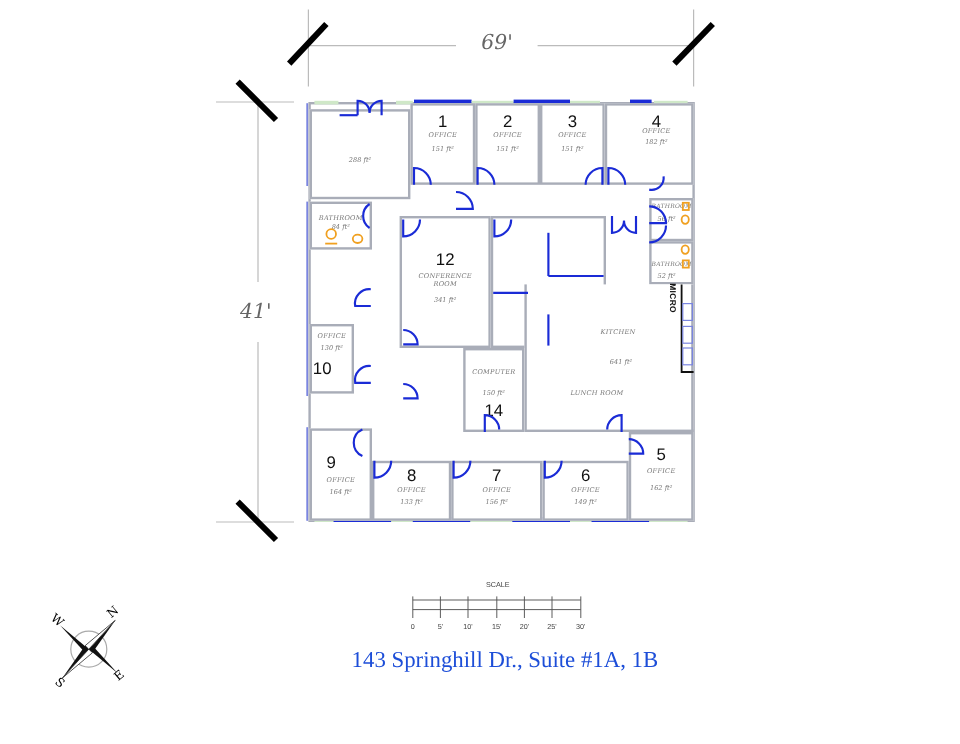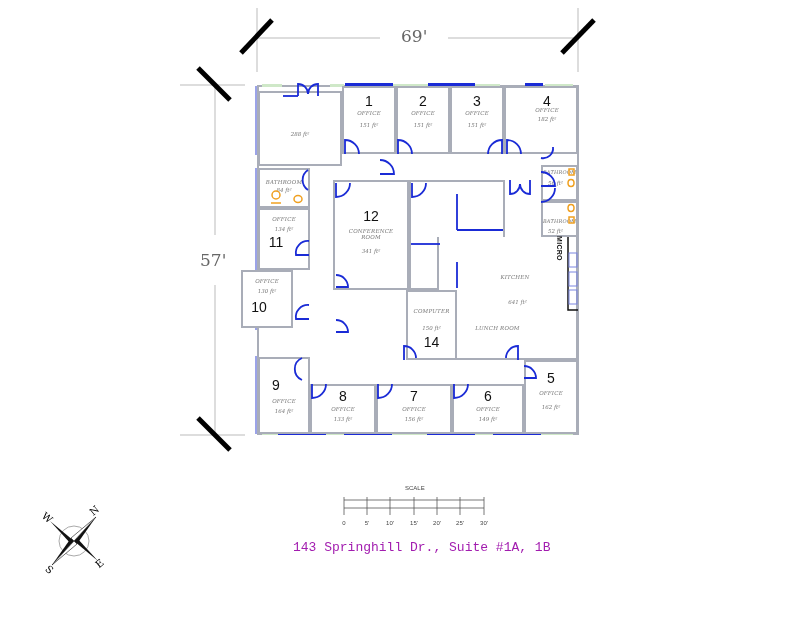--- a/index.html
+++ b/index.html
@@ -3,22 +3,22 @@
 <meta charset="utf-8">
 <style>
   html,body{margin:0;padding:0;background:#ffffff;}
   body{width:800px;height:620px;position:relative;overflow:hidden;font-family:"Liberation Sans",sans-serif;}
   .abs{position:absolute;}
   svg{position:absolute;left:0;top:0;}
   .room{position:absolute;border:2px solid #a9adb8;box-sizing:border-box;background:#fff;}
   .num{position:absolute;font-family:"Liberation Sans",sans-serif;font-size:14px;color:#111;text-align:center;width:100%;}
   .lbl{position:absolute;font-family:"DejaVu Serif",serif;font-style:italic;font-size:5.5px;color:#777;text-align:center;width:100%;letter-spacing:0.2px;}
   .area{position:absolute;font-family:"DejaVu Serif",serif;font-style:italic;font-size:5.5px;color:#777;text-align:center;width:100%;}
-  .dim{position:absolute;font-family:"DejaVu Serif",serif;font-size:17px;color:#666;}
-  .address{position:absolute;left:293px;top:540px;font-size:13px;color:#a21caf;font-family:Liberation Mono, monospace;}
+  .dim{position:absolute;font-family:"DejaVu Serif",serif;font-style:italic;font-size:17px;color:#666;}
+  .address{position:absolute;left:293px;top:540px;font-size:19px;color:#1d4ed8;font-family:Liberation Serif, serif;}
   .scale-title{position:absolute;left:405px;top:485px;font-size:6px;color:#444;}
   .scale-tick{position:absolute;top:520px;font-size:6px;color:#444;width:20px;text-align:center;}
 </style>
 </head>
 <body>
 
 <svg width="800" height="620">
 
   <line x1="257" y1="38" x2="380" y2="38" stroke="#bbb" stroke-width="1"></line>
   <line x1="448" y1="38" x2="578" y2="38" stroke="#bbb" stroke-width="1"></line>
@@ -29,21 +29,21 @@
 
   <line x1="215" y1="85" x2="215" y2="235" stroke="#bbb" stroke-width="1"></line>
   <line x1="215" y1="285" x2="215" y2="435" stroke="#bbb" stroke-width="1"></line>
   <line x1="180" y1="85" x2="245" y2="85" stroke="#bbb" stroke-width="1"></line>
   <line x1="180" y1="435" x2="245" y2="435" stroke="#bbb" stroke-width="1"></line>
   <line x1="198" y1="68" x2="230" y2="100" stroke="#000" stroke-width="5"></line>
   <line x1="198" y1="418" x2="230" y2="450" stroke="#000" stroke-width="5"></line>
 </svg>
 
 <div class="dim" style="left:401px;top:26px;">69'</div>
-<div class="dim" style="left:200px;top:250px;">57'</div>
+<div class="dim" style="left:200px;top:250px;">41'</div>
 
 <div class="abs" style="left:0;top:0;width:800px;height:620px;">
 
   <svg width="800" height="620">
     <rect x="258" y="86" width="320" height="348" fill="none" stroke="#a9adb8" stroke-width="2"></rect>
 
     <line x1="256" y1="86" x2="256" y2="155" stroke="#7a85e0" stroke-width="1.5"></line>
     <line x1="256" y1="168" x2="256" y2="330" stroke="#7a85e0" stroke-width="1.5"></line>
     <line x1="256" y1="356" x2="256" y2="434" stroke="#7a85e0" stroke-width="1.5"></line>
 
@@ -89,26 +89,21 @@
   <div class="room" style="left:504px;top:86px;width:74px;height:68px;">
     <div class="num" style="top:5px;left:6px;">4</div>
     <div class="lbl" style="top:19px;left:6px;">OFFICE</div>
     <div class="area" style="top:28px;left:6px;">182 ft²</div>
   </div>
 
   <div class="room" style="left:258px;top:168px;width:52px;height:40px;">
     <div class="lbl" style="top:9px;">BATHROOM</div>
     <div class="area" style="top:17px;">84 ft²</div>
   </div>
-  <div class="room" style="left:258px;top:208px;width:52px;height:62px;">
-    <div class="lbl" style="top:6px;">OFFICE</div>
-    <div class="area" style="top:16px;">134 ft²</div>
-    <div class="num" style="top:24px;left:-8px;">11</div>
-  </div>
-  <div class="room" style="left:241px;top:270px;width:52px;height:58px;">
+  <div class="room" style="left:258px;top:270px;width:37px;height:58px;">
     <div class="lbl" style="top:6px;">OFFICE</div>
     <div class="area" style="top:16px;">130 ft²</div>
     <div class="num" style="top:27px;left:-8px;">10</div>
   </div>
 
   <div class="room" style="left:333px;top:180px;width:76px;height:110px;">
     <div class="num" style="top:26px;text-align:center;">12</div>
     <div class="lbl" style="top:46px;padding:0 12px;box-sizing:border-box;">CONFERENCE ROOM</div>
     <div class="area" style="top:66px;">341 ft²</div>
   </div>
@@ -127,21 +122,21 @@
     <div class="lbl" style="top:15px;font-size:5px;">BATHROOM</div>
     <div class="area" style="top:25px;left:-4px;">52 ft²</div>
   </div>
 
   <div class="room" style="left:437px;top:237px;width:141px;height:123px;border-top:none;">
     <div class="lbl" style="top:37px;left:46px;width:60px;">KITCHEN</div>
     <div class="area" style="top:62px;left:10px;">641 ft²</div>
     <div class="lbl" style="top:88px;left:-10px;">LUNCH ROOM</div>
   </div>
 
-  <div class="room" style="left:406px;top:290px;width:51px;height:70px;">
+  <div class="room" style="left:386px;top:290px;width:51px;height:70px;">
     <div class="lbl" style="top:16px;">COMPUTER</div>
     <div class="area" style="top:33px;">150 ft²</div>
     <div class="num" style="top:42px;">14</div>
   </div>
 
   <div class="room" style="left:258px;top:357px;width:52px;height:77px;">
     <div class="num" style="top:18px;left:-8px;">9</div>
     <div class="lbl" style="top:39px;">OFFICE</div>
     <div class="area" style="top:49px;">164 ft²</div>
   </div>

